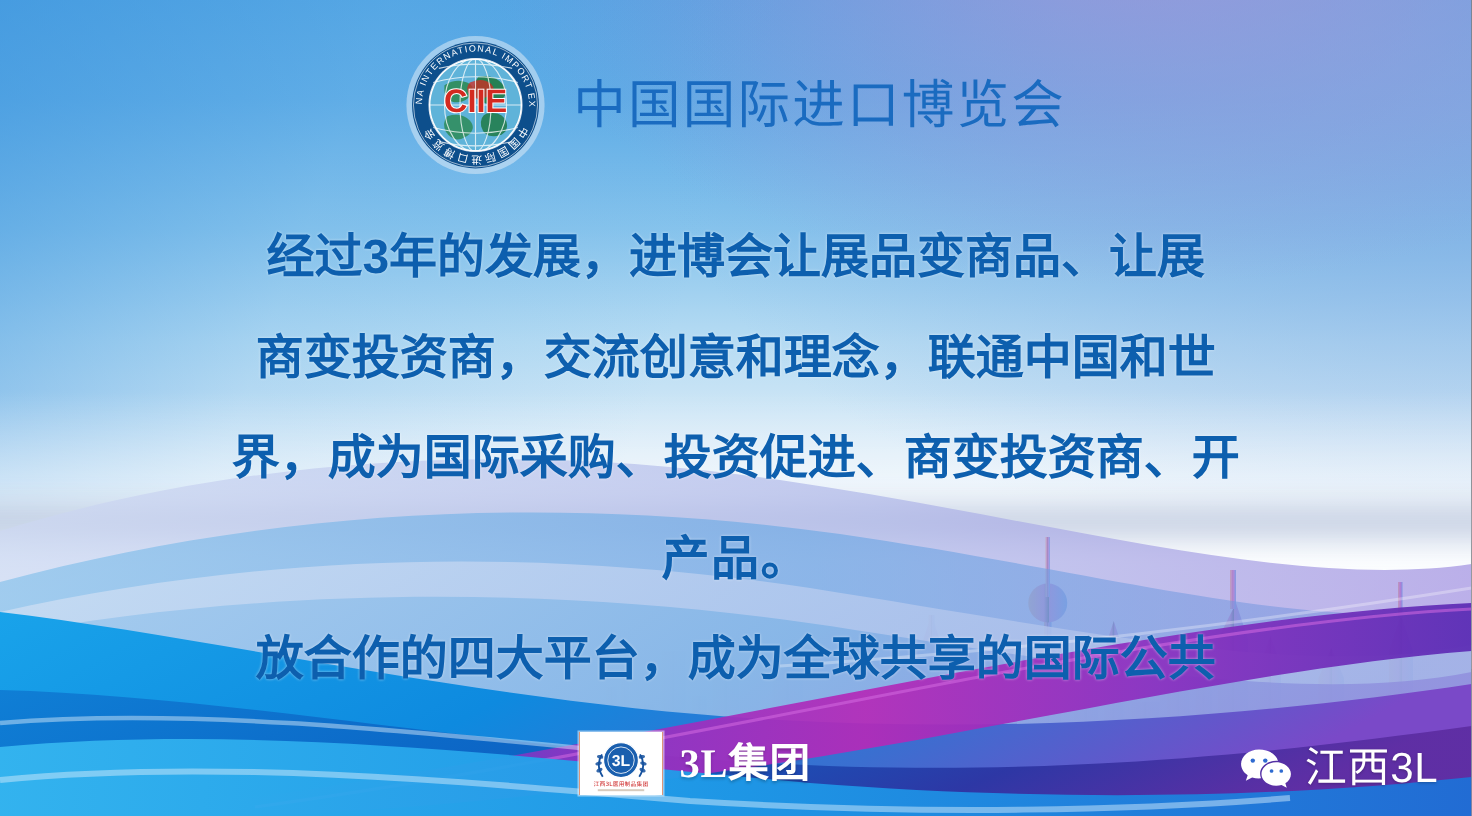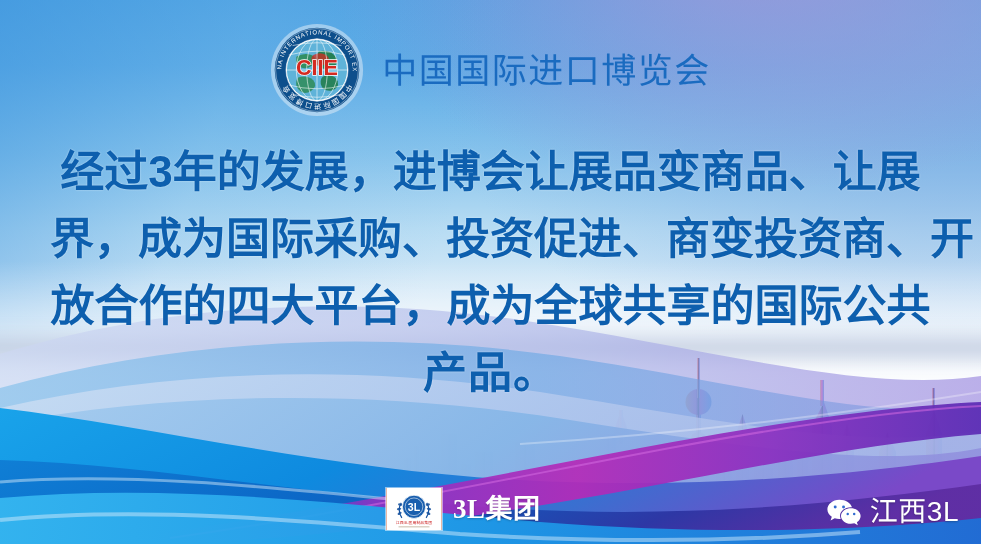--- a/index.html
+++ b/index.html
@@ -98,21 +98,21 @@
 
   
   .body-text {
     position: absolute;
     left: 50px;
     right: 50px;
     top: 138px;
     text-align: center;
   }
   .body-line {
-    font-size: 44px;
+    font-size: 32px;
     font-weight: 700;
     color: #0d5fae;
     line-height: 67px;
     letter-spacing: 0px;
     white-space: nowrap;
     text-shadow: 0 0 2px rgba(255,255,255,0.55);
   }
   .body-line.last {
     letter-spacing: 1px;
   }
@@ -388,23 +388,24 @@
       <text font-family="DejaVu Sans, sans-serif" font-size="7.6" fill="#ffffff" letter-spacing="1.6">
         <textPath href="#arcBot" startOffset="50%" text-anchor="middle">中国国际进口博览会</textPath>
       </text>
     </svg>
 
     <div class="header-title">中国国际进口博览会</div>
   </div>
 
   <div class="body-text">
     <div class="body-line">经过3年的发展，进博会让展品变商品、让展</div>
+    <div class="body-line">商变投资商，交流创意和理念，联通中国和世</div>
     <div class="body-line">界，成为国际采购、投资促进、商变投资商、开</div>
+    <div class="body-line last">产品。</div>
     <div class="body-line">放合作的四大平台，成为全球共享的国际公共</div>
-    <div class="body-line last">产品。</div>
   </div>
 
   <div class="brand-3l">
     <div class="logo-3l-box">
       <svg viewBox="0 0 100 76" width="56" height="42">
         <rect x="0" y="0" width="100" height="76" fill="#ffffff"></rect>
 
         <g stroke="#15519e" stroke-width="2.2" fill="none">
           <path d="M 28 54 q -9 -14 -1 -27"></path>
           <path d="M 72 54 q 9 -14 1 -27"></path>

